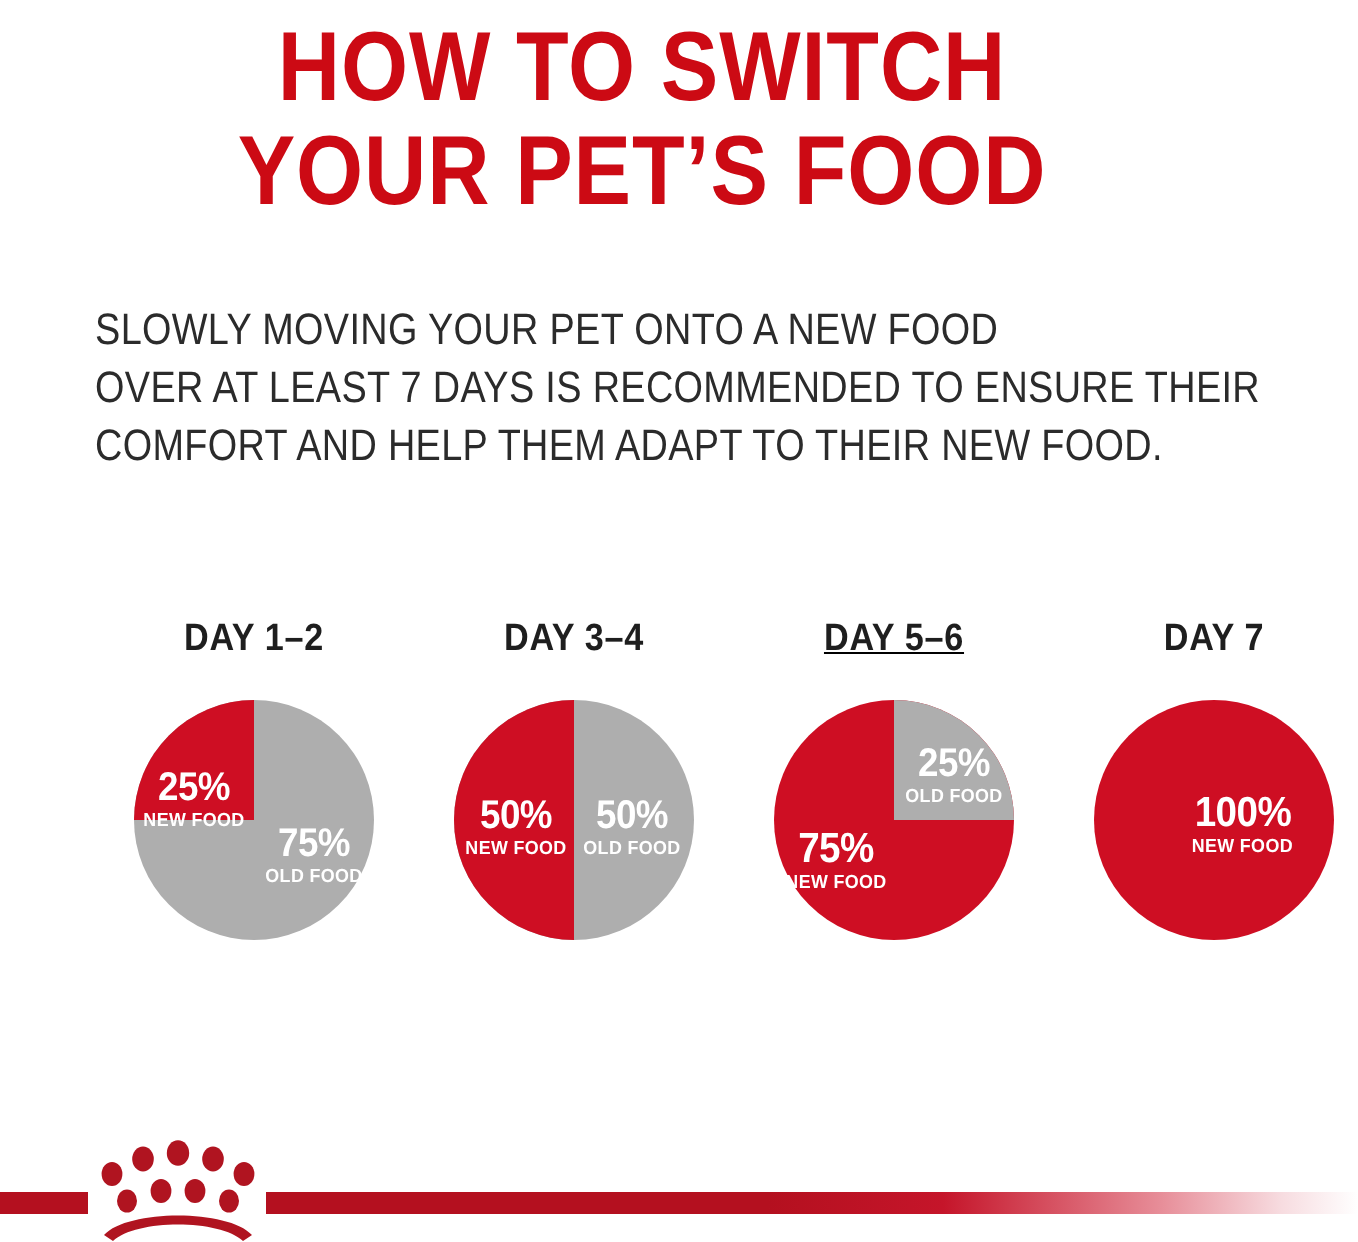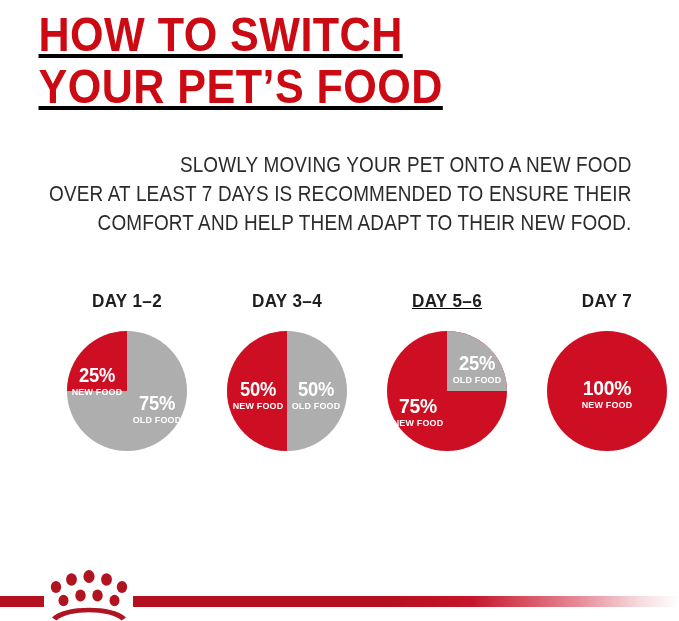--- a/index.html
+++ b/index.html
@@ -15,61 +15,61 @@
     font-family: "Liberation Sans", sans-serif;
     -webkit-font-smoothing: antialiased;
   }
 
   
   .title-block {
     position: absolute;
     left: 0;
     top: 8px;
     width: 642px;
-    text-decoration: underline;
+    text-align: center;
   }
   .title-line {
     display: block;
     color: #CC0A14;
     font-family: "Liberation Sans Narrow", "Liberation Sans", sans-serif;
     font-weight: bold;
     font-size: 49px;
     line-height: 52px;
     letter-spacing: 0.5px;
     transform: scaleX(0.88);
     transform-origin: center center;
     white-space: nowrap;
   }
 
   
   .body-block {
     position: absolute;
     left: 0;
     top: 150px;
     width: 679px;
-    text-align: right;
+    text-align: left;
   }
   .body-line {
     display: block;
     color: #2B2B2B;
     font-family: "Liberation Sans Narrow", "Liberation Sans", sans-serif;
     font-weight: normal;
     font-size: 22px;
     line-height: 29px;
     letter-spacing: 0.2px;
     transform: scaleX(0.86);
     transform-origin: center center;
     white-space: nowrap;
   }
 
   
   .pie-row {
     position: absolute;
     left: 0;
-    top: 290px;
+    top: 309px;
     width: 679px;
     height: 180px;
   }
   .pie-cell {
     position: absolute;
     top: 0;
     width: 160px;
     height: 180px;
     text-align: center;
   }
@@ -234,21 +234,21 @@
       </div>
     </div>
   </div>
 
   <div class="pie-cell c3">
     <span class="day-label">DAY 7</span>
     <div class="pie-wrap">
       <svg width="120" height="120" viewBox="0 0 120 120" aria-hidden="true">
         <circle cx="60" cy="60" r="60" fill="#CE0E23"></circle>
       </svg>
-      <div class="slice-label" style="left:18px; top:46px; width:84px;">
+      <div class="slice-label" style="left:18px; top:46px; width:84px;text-align:right;">
         <span class="slice-pct big">100%</span>
         <span class="slice-sub">NEW FOOD</span>
       </div>
     </div>
   </div>
 
 </div>
 
 <div class="footer">
   <div class="bar-left"></div>

